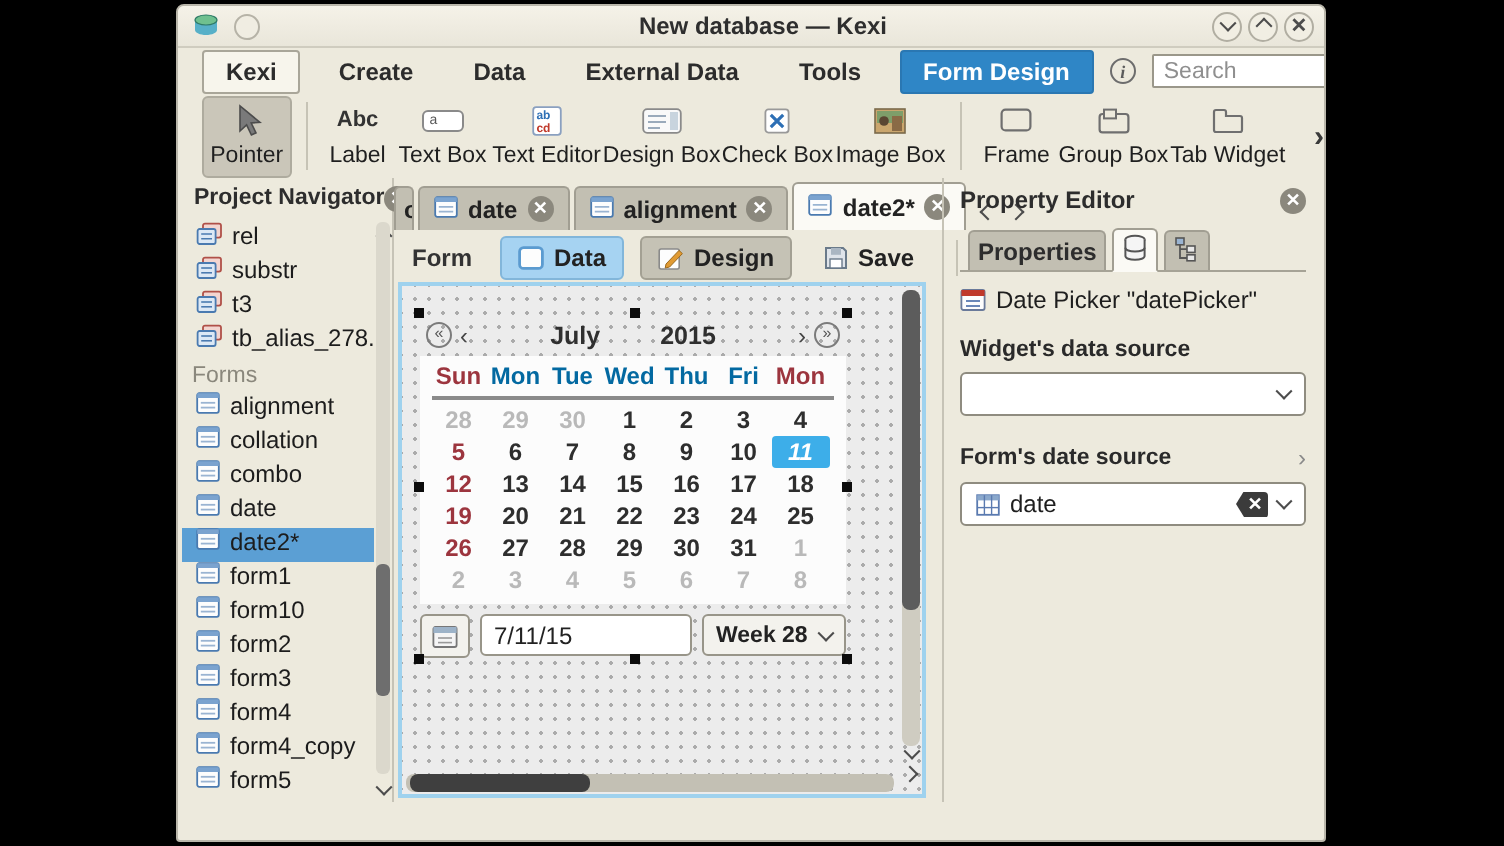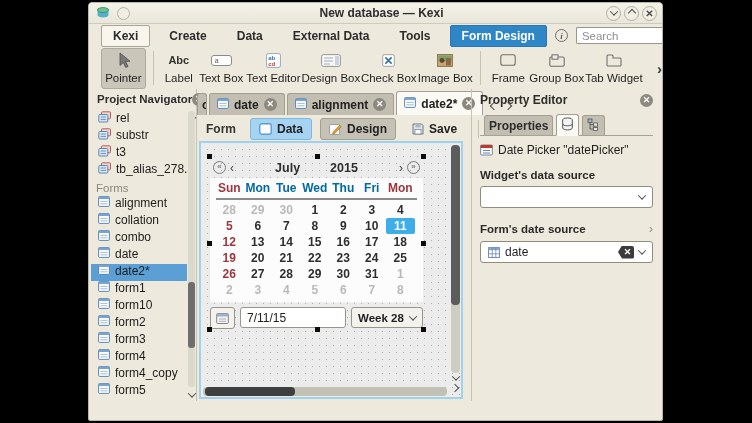--- a/index.html
+++ b/index.html
@@ -132,21 +132,21 @@
     line-height:1; padding-bottom:1px; }
   .cal-month,.cal-year { font-size:12.5px; font-weight:bold; color:#2f2f2f; }
   .cal-sp { flex:1; }
   .cal-table { background:#fcfcfc; padding:2px 5px 4px; }
   .cal-row { display:flex; }
   .cal-cell { width:28.5px; text-align:center; font-size:12px; font-weight:bold;
     color:#2e2e2e; height:16px; line-height:16px; }
   .cal-cell.hdr { color:#0369a1; height:17px; line-height:17px; }
   .cal-cell.red { color:#9c353e; }
   .cal-cell.out { color:#b9b9b9; }
-  .cal-cell.sel { background:#3daee9; color:#fff; border-radius:2px; }
+  .cal-cell.sel { background:#3daee9; color:#fff; border-radius:2px;font-style:italic; }
   .cal-divider { height:2px; background:#8a8a8a; margin:1px 1px 2px; }
   .cal-bottom { display:flex; align-items:center; gap:5px; height:27px; margin-top:2px; }
   .cal-btn { width:25px; height:22px; background:#f3f2ed; border:1px solid #989589;
     border-radius:3px; display:flex; align-items:center; justify-content:center; }
   .cal-input { flex:1; height:21px; background:#fff; border:1px solid #989589;
     border-radius:3px; font-size:12px; color:#222; padding-left:6px; display:flex;
     align-items:center; }
   .cal-week { width:72px; height:21px; background:#f3f2ed; border:1px solid #989589;
     border-radius:3px; display:flex; align-items:center; justify-content:space-between;
     padding:0 6px; font-size:11.5px; font-weight:bold; color:#222; }

